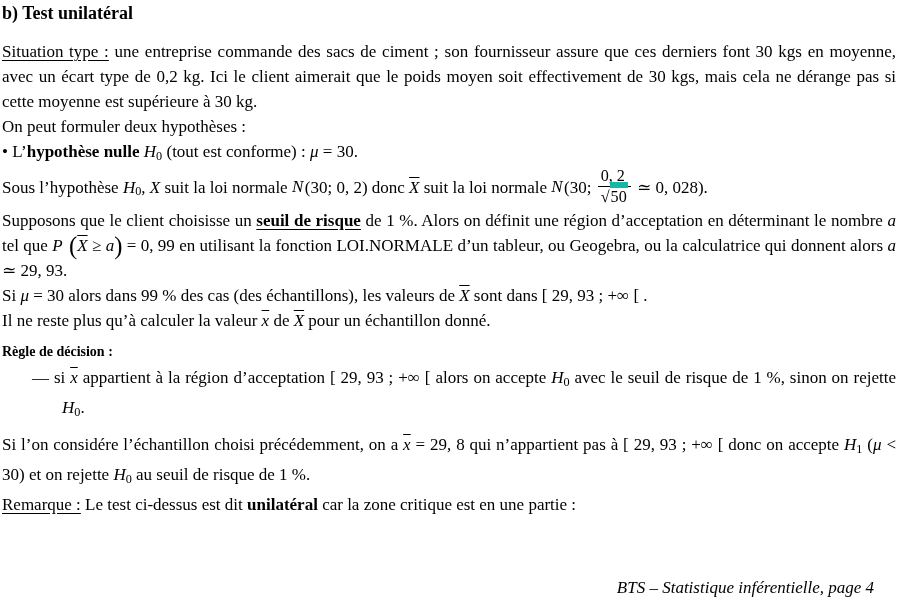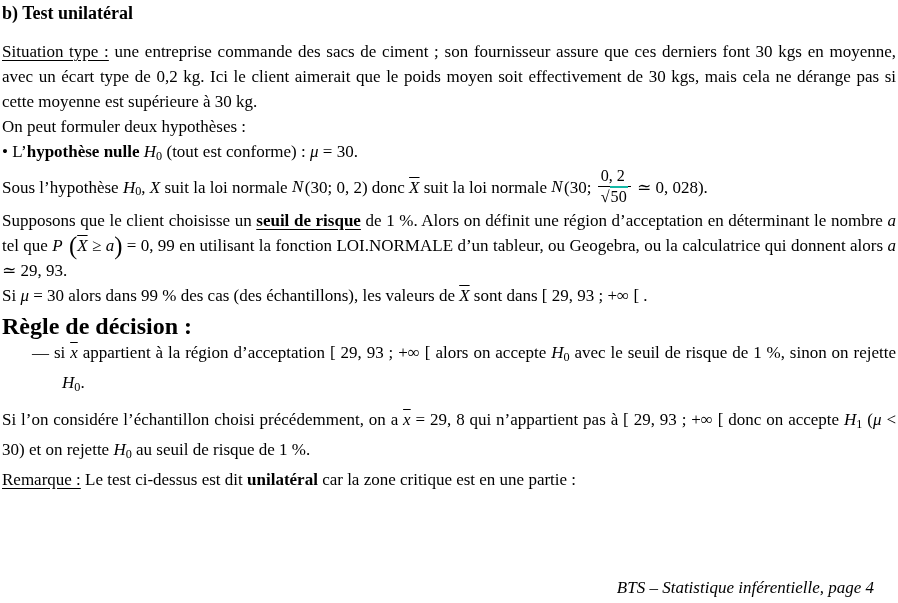--- a/index.html
+++ b/index.html
@@ -19,21 +19,21 @@
   .title {
     font-size: 18px;
     font-weight: bold;
     margin: 2px 0 15px 0;
   }
   .para {
     margin: 0;
     text-align: justify;
     line-height: 25px;
   }
-  .heading { margin-top: 6px; margin-bottom: 1px; font-size: 24px; }
+  .heading { margin-top: 6px; margin-bottom: 1px; font-size: 14px; }
   .dash { padding-left: 60px; text-indent: -30px; }
   .spaced { margin-top: 8px; }
   .footer {
     position: absolute;
     right: 24px; bottom: 5px;
     font-style: italic;
     line-height: 20px;
   }
   
   .s-b  { font-weight: bold; }
@@ -52,31 +52,32 @@
     line-height: 1.12;
     margin: 0 2px;
     position: relative;
     top: -2px;
     font-size: 0.95em;
   }
   .frac .num { display: block; padding: 0 3px 1px 3px; }
   .frac .den { display: block; border-top: 1px solid #000; padding: 1px 3px 0 3px; }
   
   .sqrt { white-space: nowrap; }
-  .sqrt .radicand { border-top: 2px solid #14b8a6; padding: 0 1px; }
+  .sqrt .radicand { border-top: 6px solid #14b8a6; padding: 0 1px; }
 </style>
 </head>
 <body>
 
 <div class="page">
   <div class="title"><span class="s-b">b) Test unilatéral</span></div>
   <p class="para"><span class="s-u">Situation type :</span><span> une entreprise commande des sacs de ciment ; son fournisseur assure que ces derniers font 30 kgs en moyenne, avec un écart type de 0,2 kg. Ici le client aimerait que le poids moyen soit effectivement de 30 kgs, mais cela ne dérange pas si cette moyenne est supérieure à 30 kg.</span></p>
   <p class="para"><span>On peut formuler deux hypothèses :</span></p>
   <p class="para"><span>• L’</span><span class="s-b">hypothèse nulle</span><span> </span><span class="s-i">H</span><span class="s-sub">0</span><span> (tout est conforme) : </span><span class="s-i">μ</span><span> = 30.</span></p>
   <p class="para"><span>Sous l’hypothèse </span><span class="s-i">H</span><span class="s-sub">0</span><span>, </span><span class="s-i">X</span><span> suit la loi normale </span><span class="s-cal">N</span><span>(30; 0, 2) donc </span><span class="s-io">X</span><span> suit la loi normale </span><span class="s-cal">N</span><span>(30; </span><span class="frac"><span class="num"><span>0, 2</span></span><span class="den"><span class="sqrt"><span class="radical">√</span><span class="radicand"><span>50</span></span></span></span></span><span> ≃ 0, 028).</span></p>
   <p class="para"><span>Supposons que le client choisisse un </span><span class="s-bu">seuil de risque</span><span> de 1 %. Alors on définit une région d’acceptation en déterminant le nombre </span><span class="s-i">a</span><span> tel que </span><span class="s-i">P</span><span class="s-big"> (</span><span class="s-io">X</span><span> ≥ </span><span class="s-i">a</span><span class="s-big">)</span><span> = 0, 99 en utilisant la fonction LOI.NORMALE d’un tableur, ou Geogebra, ou la calculatrice qui donnent alors </span><span class="s-i">a</span><span> ≃ 29, 93.</span></p>
   <p class="para"><span>Si </span><span class="s-i">μ</span><span> = 30 alors dans 99 % des cas (des échantillons), les valeurs de </span><span class="s-io">X</span><span> sont dans [ 29, 93 ; +∞ [ .</span></p>
+  <p class="para"><span>Il ne reste plus qu’à calculer la valeur </span><span class="s-io">x</span><span> de </span><span class="s-io">X</span><span> pour un échantillon donné.</span></p>
   <p class="para heading"><span class="s-b">Règle de décision :</span></p>
   <p class="para dash"><span>— si </span><span class="s-io">x</span><span> appartient à la région d’acceptation [ 29, 93 ; +∞ [  alors on accepte </span><span class="s-i">H</span><span class="s-sub">0</span><span> avec le seuil de risque de 1 %, sinon on rejette </span><span class="s-i">H</span><span class="s-sub">0</span><span>.</span></p>
   <p class="para spaced"><span>Si l’on considére l’échantillon choisi précédemment, on a </span><span class="s-io">x</span><span> = 29, 8 qui n’appartient pas à [ 29, 93 ; +∞ [ donc on accepte </span><span class="s-i">H</span><span class="s-sub">1</span><span> (</span><span class="s-i">μ</span><span> &lt; 30) et on rejette </span><span class="s-i">H</span><span class="s-sub">0</span><span> au seuil de risque de 1 %.</span></p>
   <p class="para"><span class="s-u">Remarque :</span><span> Le test ci-dessus est dit </span><span class="s-b">unilatéral</span><span> car la zone critique est en une partie :</span></p>
   <div class="footer"><span class="s-i">BTS – Statistique inférentielle, page 4</span></div>
 </div>
 
 </body></html>

